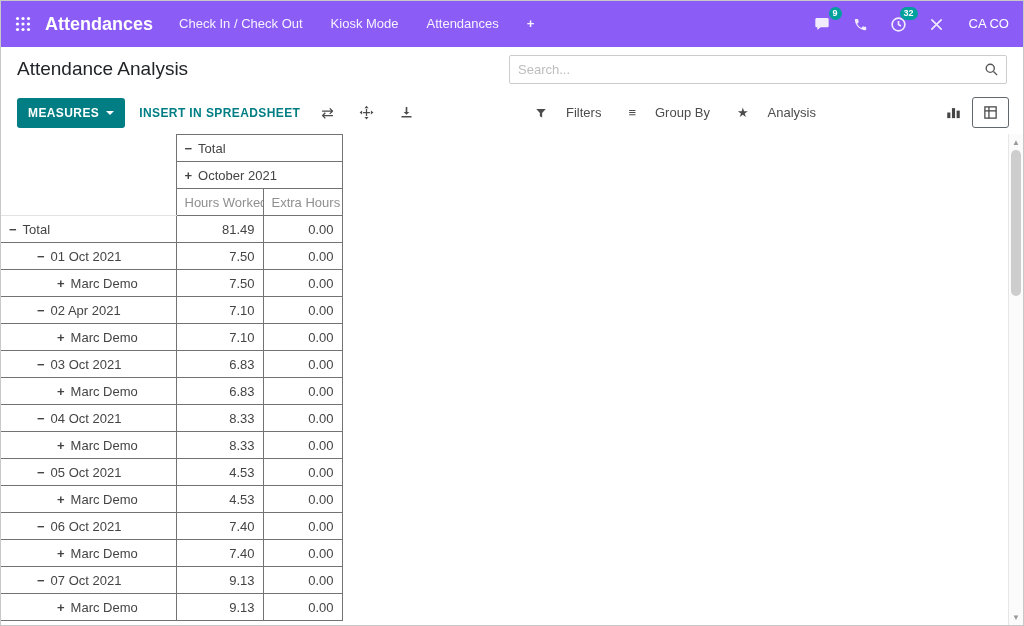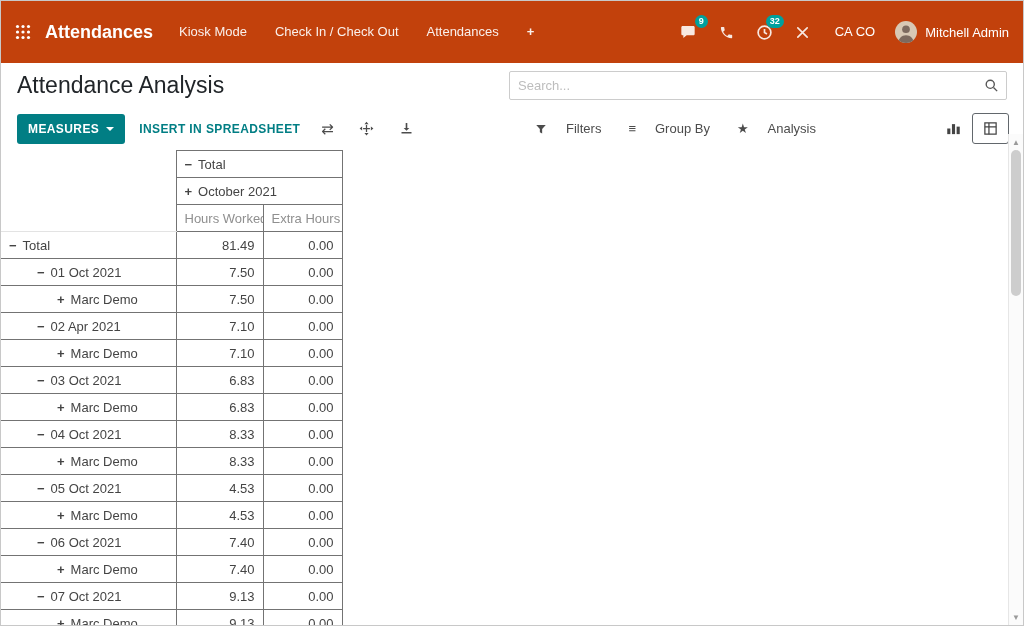--- a/index.html
+++ b/index.html
@@ -1,36 +1,36 @@
 <!DOCTYPE html>
 <html><head>
 <meta charset="utf-8">
 <style>
   * { margin:0; padding:0; box-sizing:border-box; }
   body { font-family:"Liberation Sans", sans-serif; background:#fff; }
   .page { width:1024px; height:626px; border:1px solid #c8c8c8; position:relative; overflow:hidden; background:#fff; }
 
   
-  .navbar { height:62px; background:#c2410c; display:flex; align-items:center; color:#fff; }
+  .navbar { height:46px; background:#8b5cf6; display:flex; align-items:center; color:#fff; }
   .apps-btn { background:none; border:none; color:#fff; padding:0 12px 0 14px; height:46px; cursor:pointer; display:flex; align-items:center; }
   .brand { font-size:18px; font-weight:700; padding:0 12px 0 2px; cursor:pointer; }
   .nav-menu { display:flex; height:46px; }
   .nav-menu .nav-item { color:rgba(255,255,255,.92); font-size:13px; line-height:46px; padding:0 14px; text-decoration:none; cursor:pointer; background:none; border:none; font-family:inherit; }
   .nav-plus { font-size:15px; font-weight:700; }
   .systray { margin-left:auto; display:flex; align-items:center; height:46px; }
   .icon-btn { position:relative; background:none; border:none; color:rgba(255,255,255,.88); padding:0 11px; height:46px; cursor:pointer; display:flex; align-items:center; }
   .badge { position:absolute; top:6px; right:0px; background:#00A09D; color:#fff; font-size:9px; font-weight:700; border-radius:8px; padding:2px 4px; line-height:1; }
   .company { color:#fff; font-size:13px; padding:0 14px; line-height:46px; background:none; border:none; cursor:pointer; font-family:inherit; }
   .user-menu { display:flex; align-items:center; padding:0 14px 0 6px; cursor:pointer; background:none; border:none; color:#fff; font-family:inherit; }
   .avatar { width:22px; height:22px; border-radius:50%; overflow:hidden; display:inline-flex; margin-right:8px; }
   .user-name { font-size:13px; }
 
   
   .control-panel { height:44px; display:flex; align-items:center; justify-content:space-between; padding:0 16px; }
-  .page-title { font-size:23px; font-weight:400; color:#212529; }
+  .page-title { font-size:19px; font-weight:400; color:#212529; }
   .search-box { position:relative; width:498px; height:29px; border:1px solid #ccc; border-radius:2px; display:flex; align-items:center; background:#fff; }
   .search-box input { border:none; outline:none; flex:1; padding:0 28px 0 8px; font-size:13px; color:#333; font-family:inherit; background:transparent; }
   .search-box input::placeholder { color:#bdbdbd; }
   .search-icon { position:absolute; right:7px; color:#555; display:flex; }
 
   
   .toolbar { height:43px; position:relative; display:flex; align-items:center; padding:0 16px; }
   .btn-measures { background:#017E84; color:#fff; border:none; border-radius:3px; font-weight:700; font-size:12px; letter-spacing:.4px; padding:8px 11px; display:flex; align-items:center; gap:7px; cursor:pointer; font-family:inherit; }
   .caret-down { width:0; height:0; border-left:4px solid transparent; border-right:4px solid transparent; border-top:4px solid #fff; display:inline-block; }
   .btn-insert { background:none; border:none; color:#017E84; font-weight:700; font-size:12px; letter-spacing:.4px; margin-left:14px; cursor:pointer; font-family:inherit; }
@@ -80,22 +80,22 @@
             <circle cx="8" cy="8" r="1.6"></circle>
             <circle cx="13.5" cy="8" r="1.6"></circle>
           <circle cx="2.5" cy="13.5" r="1.6"></circle>
             <circle cx="8" cy="13.5" r="1.6"></circle>
             <circle cx="13.5" cy="13.5" r="1.6"></circle>
         </svg>
       </span>
     </button>
     <div class="brand">Attendances</div>
     <nav class="nav-menu">
+      <button class="nav-item">Check In / Check Out</button>
       <button class="nav-item">Kiosk Mode</button>
-      <button class="nav-item">Check In / Check Out</button>
       <button class="nav-item">Attendances</button>
       <button class="nav-item nav-plus">+</button>
     </nav>
     <div class="systray">
       <button class="icon-btn">
         <span style="display:flex;">
           <svg width="18" height="16" viewBox="0 0 24 24" fill="currentColor">
               <path d="M4 3h16c1.1 0 2 .9 2 2v10c0 1.1-.9 2-2 2H10l-5 4v-4H4c-1.1 0-2-.9-2-2V5c0-1.1.9-2 2-2z"></path>
             </svg>
         </span>
@@ -118,30 +118,20 @@
         <span class="badge">32</span>
       </button>
       <button class="icon-btn">
         <span style="display:flex;">
           <svg width="15" height="15" viewBox="0 0 24 24" fill="none" stroke="currentColor" stroke-width="2.6" stroke-linecap="round">
               <path d="M4.5 4.5l15 15M19.5 4.5l-15 15"></path>
             </svg>
         </span>
       </button>
       <button class="company">CA CO</button>
-      <button class="user-menu">
-        <span class="avatar">
-          <svg width="22" height="22" viewBox="0 0 24 24">
-              <rect width="24" height="24" fill="#d8c8b4"></rect>
-              <circle cx="12" cy="9" r="4.2" fill="#7d6a5f"></circle>
-              <path d="M3.5 24c0-4.7 3.8-8.5 8.5-8.5s8.5 3.8 8.5 8.5z" fill="#7d6a5f"></path>
-            </svg>
-        </span>
-        <span class="user-name">Mitchell Admin</span>
-      </button>
     </div>
   </header>
 
   <div class="control-panel">
     <h1 class="page-title">Attendance Analysis</h1>
     <div class="search-box">
       <input type="text" placeholder="Search..." style="">
       <span class="search-icon">
         <svg width="15" height="15" viewBox="0 0 24 24" fill="none" stroke="currentColor" stroke-width="2.2">
             <circle cx="10" cy="10" r="6.5"></circle>

